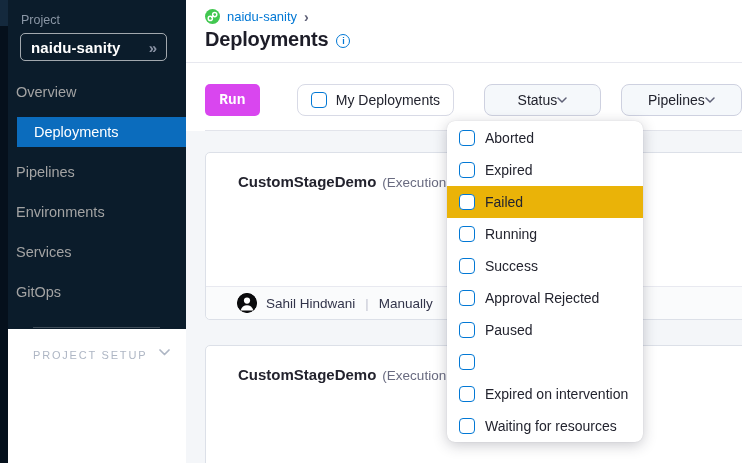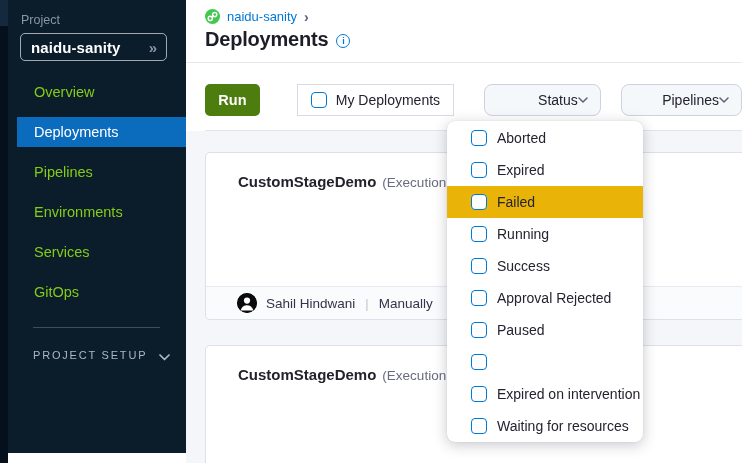--- a/index.html
+++ b/index.html
@@ -1,73 +1,73 @@
 <!DOCTYPE html>
 <html><head>
 <meta charset="utf-8">
 <style>
   * { margin:0; padding:0; box-sizing:border-box; }
   html,body { background:#ffffff; }
   body { font-family:"Liberation Sans", sans-serif; }
   .app { position:relative; width:742px; height:463px; overflow:hidden; background:#ffffff; }
 
   
-  .sidebar { position:absolute; left:0; top:0; width:186px; height:453px; background:#0b1c2b; z-index:5; }
+  .sidebar { position:absolute; left:0; top:0; width:186px; height:329px; background:#0b1c2b; z-index:5; }
   .module-strip { position:absolute; left:0; top:0; width:8px; height:463px; background:#05101c; }
   .module-strip .module-active { position:absolute; left:0; top:0; width:8px; height:26px; background:#14293d; }
   .project-label { position:absolute; left:21px; top:13px; font-size:12.5px; color:#8a96a5; }
   .project-selector { position:absolute; left:20px; top:33px; width:147px; height:28px; border:1.5px solid rgba(255,255,255,0.62); border-radius:5px; display:flex; align-items:center; justify-content:space-between; padding:0 9px 0 10px; cursor:pointer; }
   .project-name { font-size:15px; font-weight:700; color:#ffffff; letter-spacing:0.1px; }
   .collapse-icon { font-size:15px; font-weight:700; color:#8a93a5; line-height:1; }
   .nav { position:absolute; left:0; top:77px; right:0; }
-  .nav-item { height:30px; margin-bottom:10px; line-height:30px; padding-left:34px; font-size:14.5px; color:#84cc16; cursor:pointer; }
+  .nav-item { height:30px; margin-bottom:10px; line-height:30px; padding-left:16px; font-size:14.5px; color:#a3a3a3; cursor:pointer; }
   .nav-item.selected { margin-left:17px; padding-left:17px; background:#0b6cbd; color:#ffffff; font-weight:500; }
   .sidebar-divider { position:absolute; left:33px; top:327px; width:127px; height:1px; background:rgba(255,255,255,0.22); }
-  .project-setup { position:absolute; left:33px; top:349px; display:flex; align-items:flex-end; gap:12px; cursor:pointer; }
+  .project-setup { position:absolute; left:33px; top:349px; display:flex; align-items:flex-start; gap:12px; cursor:pointer; }
   .project-setup-label { font-size:11px; letter-spacing:1.8px; color:#aeb6c4; font-weight:500; }
 
   
   .main { position:absolute; left:186px; top:0; width:556px; height:463px; }
   .header { position:absolute; left:0; top:0; right:0; height:63px; background:#fff; border-bottom:1px solid #e7e8ef; }
   .breadcrumb { position:absolute; left:19px; top:9px; display:flex; align-items:center; gap:7px; }
   .breadcrumb-link { font-size:13px; font-weight:500; color:#0278d5; cursor:pointer; }
   .breadcrumb-sep { font-size:14px; color:#5f6177; font-weight:600; line-height:1; }
   .title-row { position:absolute; left:19px; top:28px; display:flex; align-items:center; gap:8px; }
   .page-title { font-size:20px; font-weight:700; color:#1d1d28; letter-spacing:-0.2px; }
   .info-icon { width:14px; height:14px; border:1.4px solid #0278d5; border-radius:50%; color:#0278d5; font-size:9px; font-weight:700; display:flex; align-items:center; justify-content:center; margin-top:3px; cursor:pointer; }
 
   
   .toolbar { position:absolute; left:0; top:63px; right:0; height:68px; background:#fff; display:flex; align-items:center; padding:6px 0 0 19px; }
   .toolbar-divider { position:absolute; left:19px; top:130px; right:0; height:1px; background:#e2e4eb; }
-  .run-button { width:61px; height:32px; background:#4d7c0f; border:none; border-radius:5px; color:#fff; font-size:14.5px; font-weight:700; font-family:Liberation Sans, sans-serif; margin-right:17px; cursor:pointer; }
-  .pill-checkbox { height:32px; background:#fff; border:1px solid #d8dae6; border-radius:0; display:flex; align-items:center; gap:9px; padding:0 13px; margin-right:30px; cursor:pointer;margin-left:20px; }
+  .run-button { width:61px; height:32px; background:#d946ef; border:none; border-radius:5px; color:#fff; font-size:14.5px; font-weight:700; font-family:Liberation Mono, monospace; margin-right:17px; cursor:pointer; }
+  .pill-checkbox { height:32px; background:#fff; border:1px solid #d8dae6; border-radius:8px; display:flex; align-items:center; gap:9px; padding:0 13px; margin-right:30px; cursor:pointer;margin-left:20px; }
   .pill-checkbox-label { font-size:14px; font-weight:500; color:#22232e; white-space:nowrap; }
   .checkbox { width:16px; height:16px; min-width:16px; border:1.6px solid #0278d5; border-radius:4px; background:#fff; cursor:pointer; }
-  .select { height:32px; background:#f5f8fb; border:1px solid #ced1e0; border-radius:8px; display:flex; align-items:center; justify-content:flex-end; padding:0 12px; cursor:pointer; }
+  .select { height:32px; background:#f5f8fb; border:1px solid #ced1e0; border-radius:8px; display:flex; align-items:center; justify-content:center; padding:0 12px; cursor:pointer; }
   .select-label { font-size:14px; font-weight:500; color:#22232e; }
   .select-status { width:127px; margin-right:20px; }
   .select-pipelines { width:132px; }
 
   
   .content { position:absolute; left:0; top:131px; right:0; height:332px; background:#f4f6f9; }
   .card { position:absolute; left:19px; right:-6px; background:#fff; border:1px solid #dce0e8; border-radius:5px; }
   .card-1 { top:21px; height:168px; }
   .card-2 { top:214px; height:160px; }
   .card-title-row { padding:20px 0 0 32px; display:flex; align-items:baseline; gap:6px; white-space:nowrap; overflow:hidden; }
   .card-title { font-size:15px; font-weight:700; color:#23232e; }
   .card-subtitle { font-size:13.5px; color:#696b80; }
   .card-footer { position:absolute; left:0; right:0; bottom:0; height:33px; background:#fafbfc; border-top:1px solid #e8e9f0; border-radius:0 0 5px 5px; display:flex; align-items:center; padding-left:31px; }
   .avatar { width:20px; height:20px; border-radius:50%; background:#0b0b0d; overflow:hidden; flex:none; }
   .footer-name { font-size:13.5px; color:#32344a; margin-left:9px; font-weight:500; }
   .footer-sep { font-size:13px; color:#c3c5d2; margin:0 10px; }
   .footer-trigger { font-size:13.5px; color:#32344a; }
 
   
   .menu { position:absolute; left:447px; top:121px; width:196px; height:321px; background:#fff; border-radius:8px; box-shadow:0 3px 14px rgba(40,41,61,0.25), 0 0 1px rgba(40,41,61,0.2); z-index:20; padding-top:1px; }
-  .menu-item { height:32px; display:flex; align-items:center; padding-left:24px; cursor:pointer;text-align:center; }
+  .menu-item { height:32px; display:flex; align-items:center; padding-left:12px; cursor:pointer;text-align:center; }
   .menu-item.highlighted { background:#eab308; }
   .menu-item-label { font-size:14px; color:#23242f; margin-left:10px; white-space:nowrap; }
 
   .chev { display:block; }
 </style>
 </head>
 <body>
 
 <div class="app">
 

